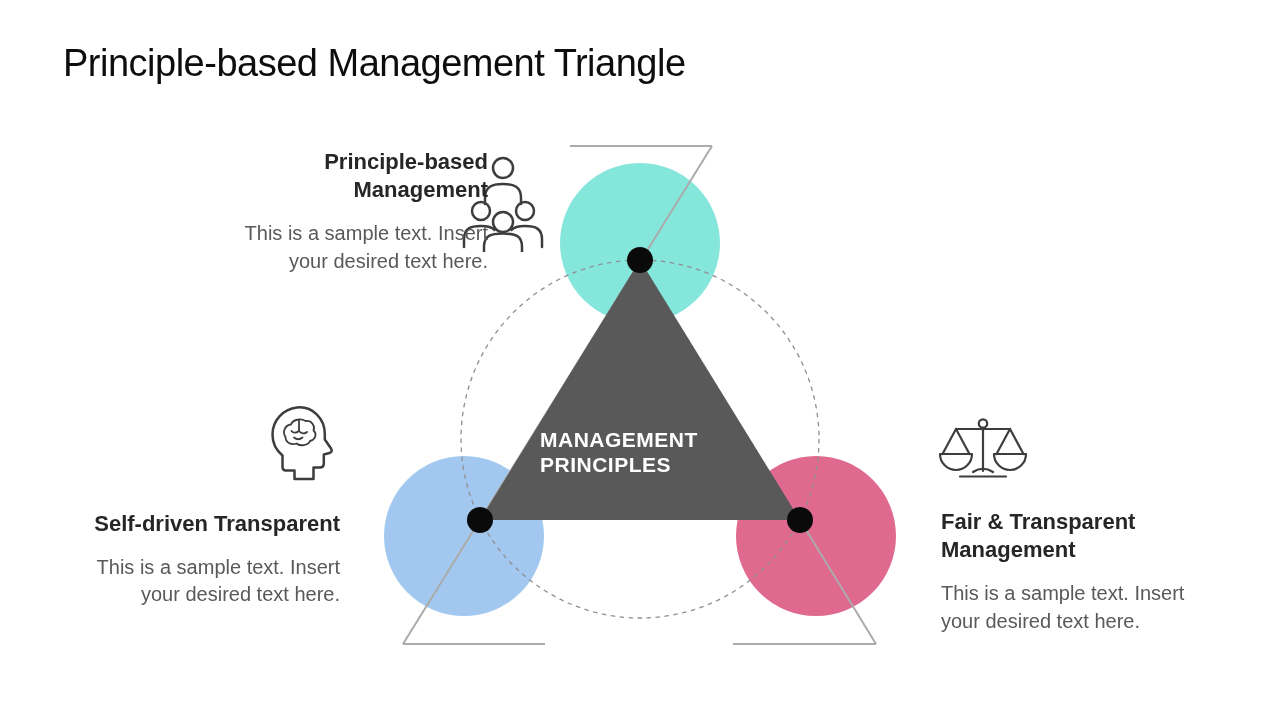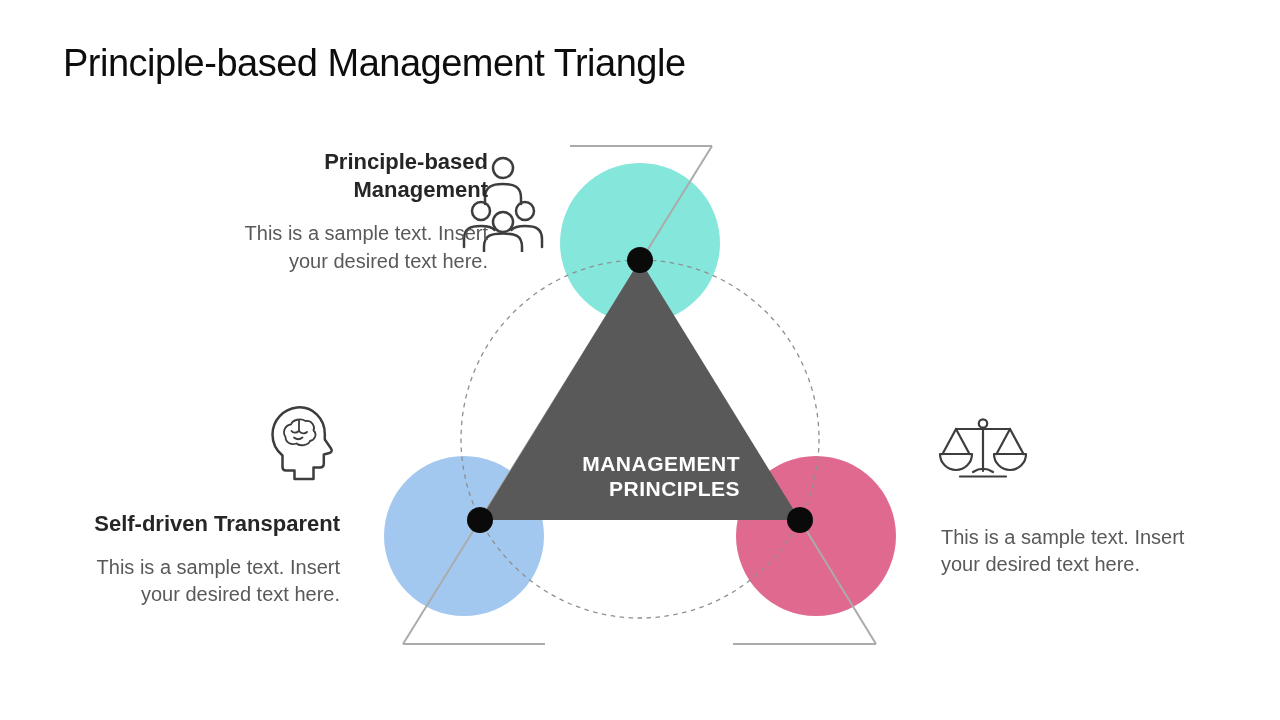--- a/index.html
+++ b/index.html
@@ -11,22 +11,22 @@
   .title{
     position:absolute;left:63px;top:42px;
     font-size:38px;font-weight:400;color:#0d0d0d;letter-spacing:-0.5px;
     white-space:nowrap;
   }
   #diagram{position:absolute;left:0;top:0;width:1280px;height:720px;}
   .guide-line{stroke:#ababab;stroke-width:2;fill:none;}
   .dashed-circle{stroke:#8f8f8f;stroke-width:1.3;fill:none;stroke-dasharray:4.5 4.5;}
   .vertex-dot{fill:#0a0a0a;}
   .center-label{
-    position:absolute;left:540px;top:452px;width:200px;
-    text-align:right;color:#ffffff;font-weight:700;font-size:21px;
+    position:absolute;left:540px;top:428px;width:200px;
+    text-align:left;color:#ffffff;font-weight:700;font-size:21px;
     line-height:1.17;letter-spacing:0.5px;
   }
   .section{position:absolute;}
   .section .heading{
     font-size:22px;font-weight:700;color:#262626;line-height:1.28;margin:0;
   }
   .section .body{
     font-size:20px;color:#595959;line-height:1.36;margin:16px 0 0 0;
   }
   .align-right{text-align:right;}
@@ -109,16 +109,17 @@
     <p class="heading">Principle-based Management</p>
     <p class="body">This is a sample text. Insert your desired text here.</p>
   </div>
 
   <div class="section align-right" style="left:85px;top:510px;width:255px;">
     <p class="heading">Self-driven Transparent</p>
     <p class="body">This is a sample text. Insert your desired text here.</p>
   </div>
 
   <div class="section align-left" style="left:941px;top:508px;width:260px;">
+    <p class="heading">Fair &amp; Transparent Management</p>
     <p class="body">This is a sample text. Insert your desired text here.</p>
   </div>
 
 </div>
 
 </body></html>

